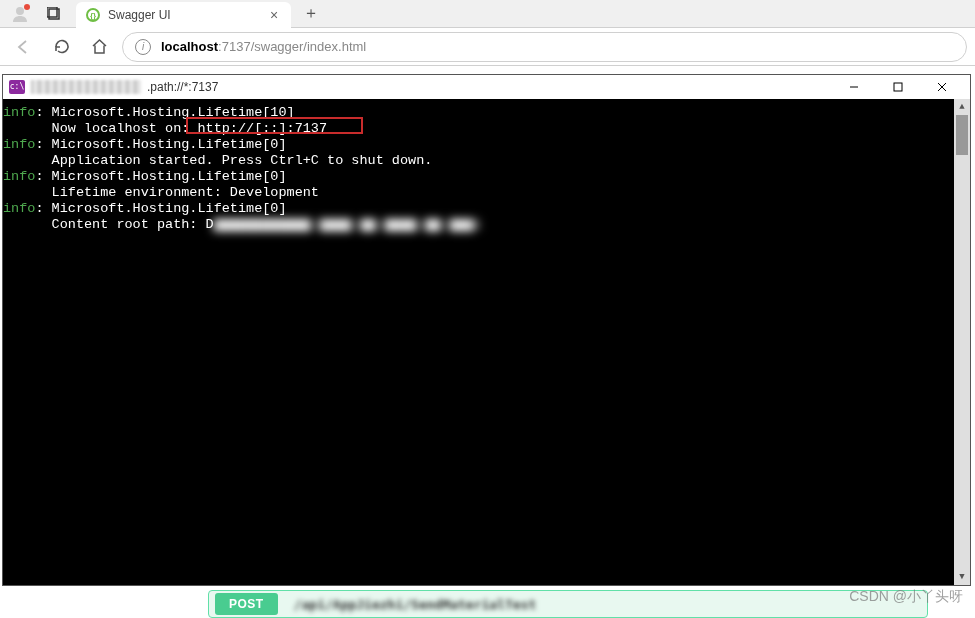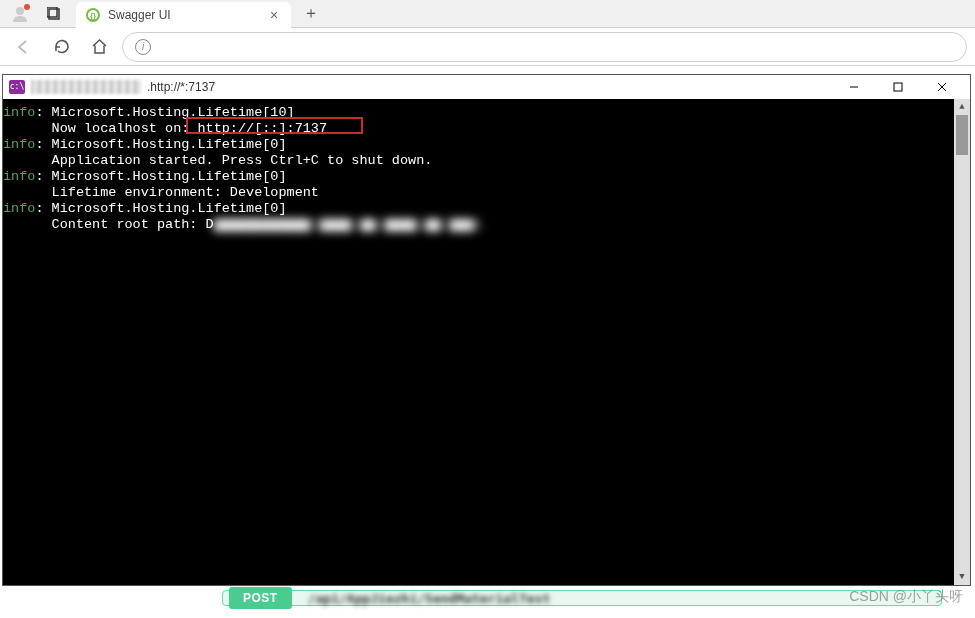--- a/index.html
+++ b/index.html
@@ -217,23 +217,23 @@
     }
     .blur-path {
       display: inline-block;
       filter: blur(5px);
       vertical-align: bottom;
     }
     
     .swagger-peek {
       position: absolute;
       top: 590px;
-      left: 222px;
+      left: 208px;
       width: 720px;
-      height: 16px;
+      height: 28px;
       border: 1px solid #61e0a8;
       background: #e8f8f0;
       border-radius: 4px;
       display: flex;
       align-items: center;
       padding: 4px 6px;
       gap: 16px;
     }
     .post-badge {
       background: #49cc90;
@@ -312,28 +312,31 @@
         <path d="M3 13 L3 9 L7 9" fill="none" stroke="#555" stroke-width="1.6"></path>
       </svg>
   </div>
   <div class="nav-btn">
     <svg width="17" height="17" viewBox="0 0 17 17">
         <path d="M2 8 L8.5 2 L15 8 M4 7.5 V15 H13 V7.5" fill="none" stroke="#555" stroke-width="1.5"></path>
       </svg>
   </div>
   <div class="address-bar">
     <div class="info-i">i</div>
+    <span class="address-url">
+      <b>localhost</b><span class="dim">:7137</span><span class="dim">/swagger/index.html</span>
+    </span>
   </div>
 </div>
 
 <div class="console-window">
   <div class="console-titlebar">
     <div class="console-app-icon">c:\</div>
     <div class="blur-strip"></div>
-    <span class="console-title">.http://*:7137</span>
+    <span class="console-title">.path://*:7137</span>
     <div class="win-controls">
       <div class="win-btn">
         <svg width="10" height="10" viewBox="0 0 10 10">
             <line x1="1" y1="5" x2="9" y2="5" stroke="#000" stroke-width="1"></line>
           </svg>
       </div>
       <div class="win-btn">
         <svg width="10" height="10" viewBox="0 0 10 10">
             <rect x="1" y="1" width="8" height="8" fill="none" stroke="#000" stroke-width="1"></rect>
           </svg>

